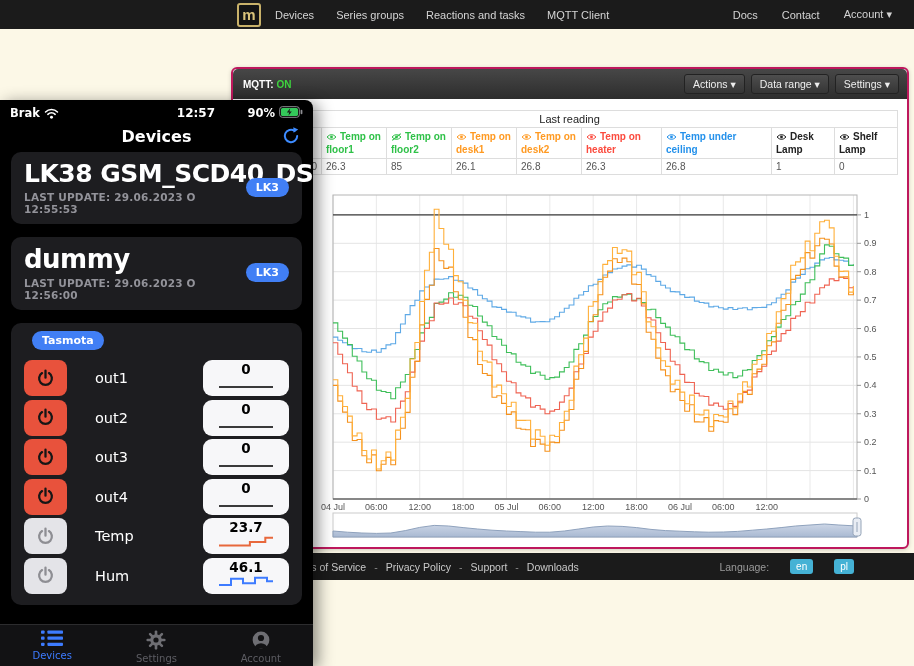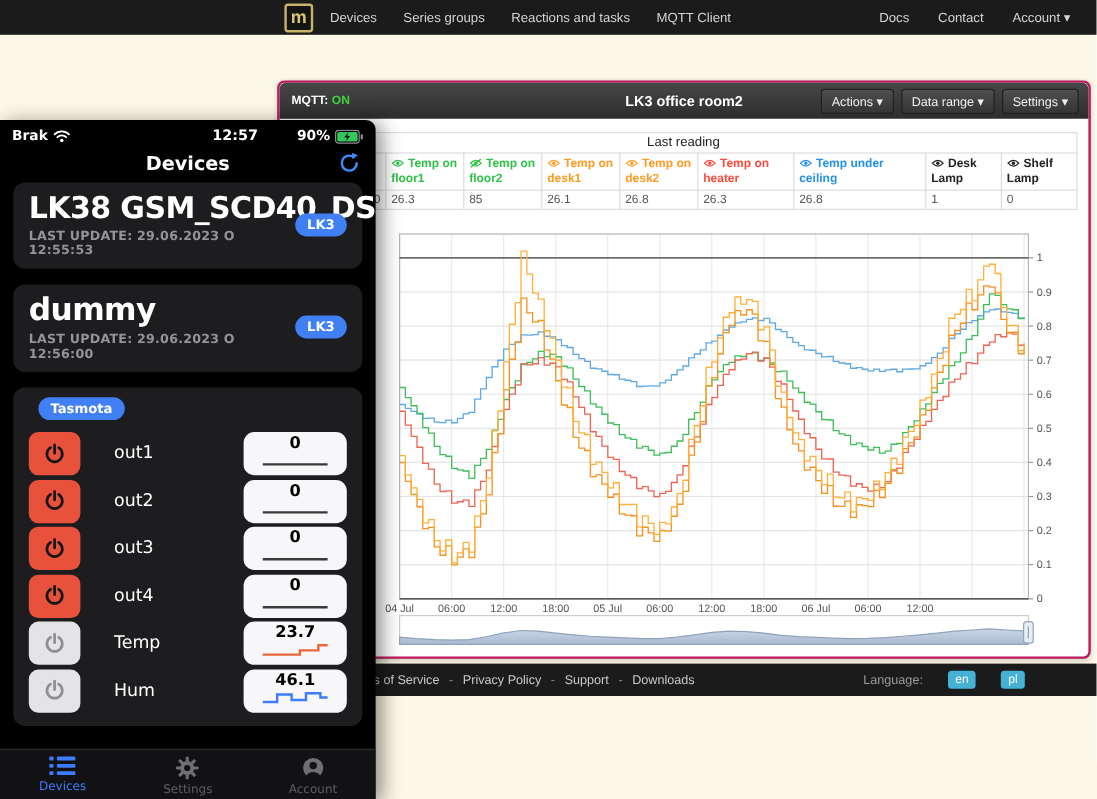--- a/index.html
+++ b/index.html
@@ -52,21 +52,21 @@
   .flang .lab{color:#9a9a9a;font-size:10.5px;}
   .lbtn{background:#45b2d5;color:#fff;font-size:10px;padding:2px 6px;border-radius:3px;cursor:pointer;}
 
   
   .phone{position:absolute;left:0;top:100px;width:313px;height:566px;background:#000;
     z-index:10;border-radius:0 8px 0 0;box-shadow:5px 3px 16px rgba(0,0,0,.45);
     font-family:"DejaVu Sans",sans-serif;color:#fff;overflow:hidden;}
   .pstatus{height:22px;display:flex;align-items:center;padding:2px 10px 0 10px;font-size:12px;}
   .pstat-l{width:88px;display:flex;align-items:center;gap:4px;font-weight:bold;font-size:11.5px;}
   .pstat-c{flex:1;text-align:right;font-weight:bold;font-size:12px;}
-  .pstat-r{width:88px;display:flex;align-items:flex-end;justify-content:flex-end;gap:4px;
+  .pstat-r{width:88px;display:flex;align-items:flex-start;justify-content:flex-end;gap:4px;
     font-size:11.5px;font-weight:bold;}
   .appbar{position:relative;height:28px;}
   .apptitle{position:absolute;left:0;right:0;top:3px;text-align:center;font-size:16px;font-weight:bold;}
   .refresh{position:absolute;right:12px;top:2px;cursor:pointer;}
   .cards{padding:0 11px;}
   .card{background:#1d1d20;border-radius:10px;padding:8px 13px 9px 13px;margin-bottom:13px;}
   .cardhead{display:flex;align-items:center;}
   .cardmain{flex:1;min-width:0;}
   .cardtitle{font-size:22px;font-weight:bold;letter-spacing:-.5px;line-height:1.15;white-space:nowrap;}
   .cardsub{font-size:10.5px;font-weight:bold;color:#93939a;margin-top:2px;letter-spacing:.2px;}
@@ -106,21 +106,20 @@
         <a>Contact</a>
         <a>Account ▾</a>
       </div>
   </nav>
 
   <div class="panel">
     <div class="phead">
       <div class="mqtt">
         <span>MQTT:</span><span class="on">ON</span>
       </div>
-      <div class="ptitle">LK3 office room2</div>
       <div class="pbtns">
           <div class="pbtn">Actions ▾</div>
           <div class="pbtn">Data range ▾</div>
           <div class="pbtn">Settings ▾</div>
         </div>
     </div>
 
     <table class="readings">
       <colgroup>
         <col style="width:80px">

